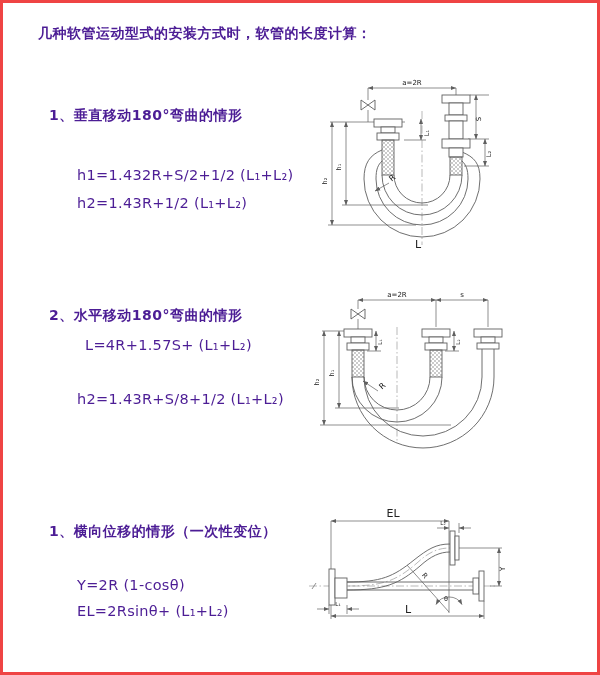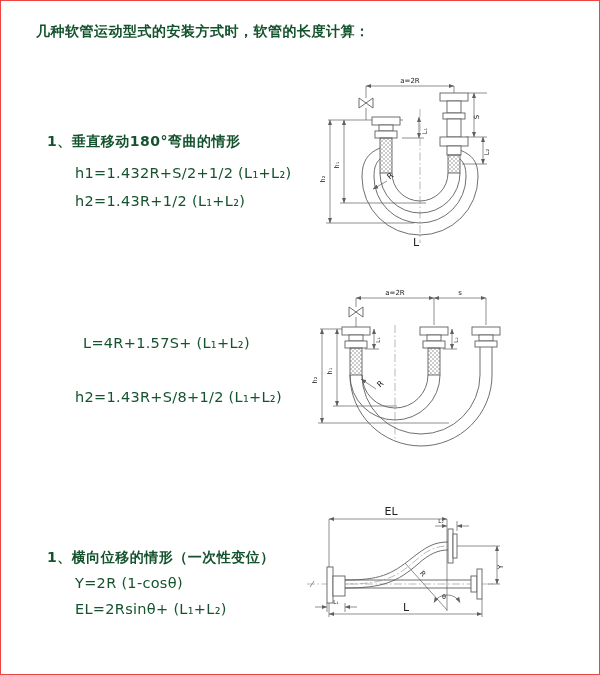--- a/index.html
+++ b/index.html
@@ -1,27 +1,27 @@
 <!DOCTYPE html>
 <html><head>
 <meta charset="utf-8">
 <style>
   * { margin:0; padding:0; box-sizing:border-box; }
   html,body { background:#fff; }
   .page {
     position:relative; width:600px; height:675px; background:#fff;
-    border:1px solid #ef4444; overflow:hidden;
-    font-family:"DejaVu Sans","Liberation Sans",sans-serif; color:#14532d;
+    border:3px solid #ef4444; overflow:hidden;
+    font-family:"DejaVu Sans","Liberation Sans",sans-serif; color:#4c1d95;
   }
   .title {
     position:absolute; left:35px; top:22px;
     font-size:14px; font-weight:bold; letter-spacing:0.5px;
   }
   .sec-heading {
-    position:absolute; font-size:14px; font-weight:bold; letter-spacing:0.5px;margin-top:28px;
+    position:absolute; font-size:14px; font-weight:bold; letter-spacing:0.5px;
   }
   .formula {
     position:absolute; font-size:14.5px; letter-spacing:0.3px;
   }
   svg.diagram { position:absolute; }
   .diagram .dl { stroke:#5f5f5f; stroke-width:0.7; fill:none; }
   .diagram .pt { stroke:#5f5f5f; stroke-width:0.9; fill:#fff; }
   .diagram .hs { stroke:#5f5f5f; stroke-width:0.9; fill:none; }
   .diagram .br { stroke:#5f5f5f; stroke-width:0.9; }
   .diagram .cl { stroke:#8a8a8a; stroke-width:0.6; stroke-dasharray:8 2.5 1.5 2.5; fill:none; }
@@ -31,20 +31,21 @@
 <body>
 
 <div class="page">
 
   <div class="title">几种软管运动型式的安装方式时，软管的长度计算：</div>
 
   <div class="sec-heading" style="left:46px;top:104px">1、垂直移动180°弯曲的情形</div>
   <div class="formula" style="left:74px;top:164px">h1=1.432R+S/2+1/2 (L₁+L₂)</div>
   <div class="formula" style="left:74px;top:192px">h2=1.43R+1/2 (L₁+L₂)</div>
 
+  <div class="sec-heading" style="left:46px;top:304px">2、水平移动180°弯曲的情形</div>
   <div class="formula" style="left:82px;top:334px">L=4R+1.57S+ (L₁+L₂)</div>
   <div class="formula" style="left:74px;top:388px">h2=1.43R+S/8+1/2 (L₁+L₂)</div>
 
   <div class="sec-heading" style="left:46px;top:520px">1、横向位移的情形（一次性变位）</div>
   <div class="formula" style="left:74px;top:574px">Y=2R (1-cosθ)</div>
   <div class="formula" style="left:74px;top:600px">EL=2Rsinθ+ (L₁+L₂)</div>
 
   <svg class="diagram" style="left:305px;top:72px" width="285" height="195" viewBox="0 0 285 195">
     <defs>
       <marker id="arA" viewBox="0 0 10 10" refX="9.5" refY="5" markerWidth="5.5" markerHeight="5.5" markerUnits="userSpaceOnUse" orient="auto-start-reverse">

